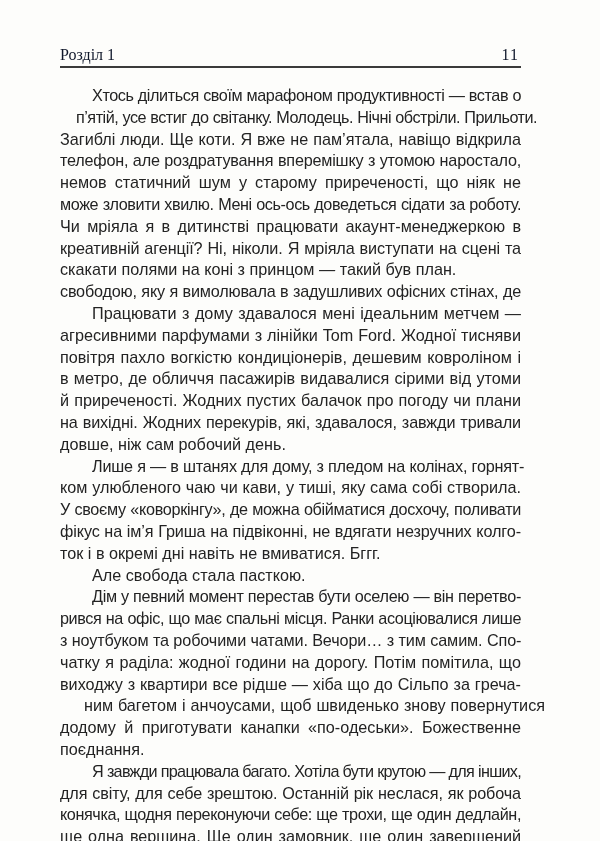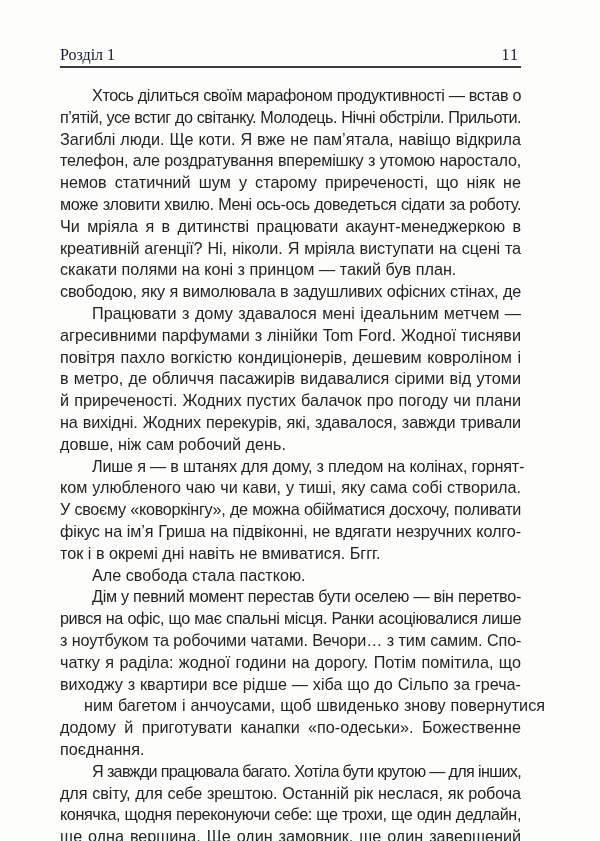--- a/index.html
+++ b/index.html
@@ -22,21 +22,21 @@
 <body>
 
 <div class="page">
   <div class="running-head">
     <span class="left">Розділ 1</span>
     <span class="right">11</span>
   </div>
   <div class="body-text" id="body">
       <p>
         <span class="line first" style="display: block; letter-spacing: -0.4px; width: 461px; box-sizing: border-box;">Хтось ділиться своїм марафоном продуктивності — встав о</span>
-        <span class="line" style="display: block; letter-spacing: -0.5px; width: 461px; box-sizing: border-box;">п’ятій, усе встиг до світанку. Молодець. Нічні обстріли. Прильоти.</span>
+        <span class="line" style="display: block; letter-spacing: -0.5px; width: 461px; box-sizing: border-box; margin-left: 16px;">п’ятій, усе встиг до світанку. Молодець. Нічні обстріли. Прильоти.</span>
         <span class="line" style="display: block; width: 461px; box-sizing: border-box;">Загиблі люди. Ще коти. Я вже не пам’ятала, навіщо відкрила</span>
         <span class="line" style="display: block; letter-spacing: -0.2px; width: 461px; box-sizing: border-box;">телефон, але роздратування вперемішку з утомою наростало,</span>
         <span class="line" style="display: block; width: 461px; box-sizing: border-box;">немов статичний шум у старому приреченості, що ніяк не</span>
         <span class="line" style="display: block; letter-spacing: -0.4px; width: 461px; box-sizing: border-box;">може зловити хвилю. Мені ось-ось доведеться сідати за роботу.</span>
         <span class="line" style="display: block; width: 461px; box-sizing: border-box;">Чи мріяла я в дитинстві працювати акаунт-менеджеркою в</span>
         <span class="line" style="display: block; letter-spacing: -0.1px; width: 461px; box-sizing: border-box;">креативній агенції? Ні, ніколи. Я мріяла виступати на сцені та</span>
         <span class="line last" style="display: block; width: 461px; box-sizing: border-box;">скакати полями на коні з принцом — такий був план.</span>
       </p>
       <p>
         <span class="line" style="display: block; letter-spacing: -0.2px; width: 461px; box-sizing: border-box;">свободою, яку я вимолювала в задушливих офісних стінах, де</span>

